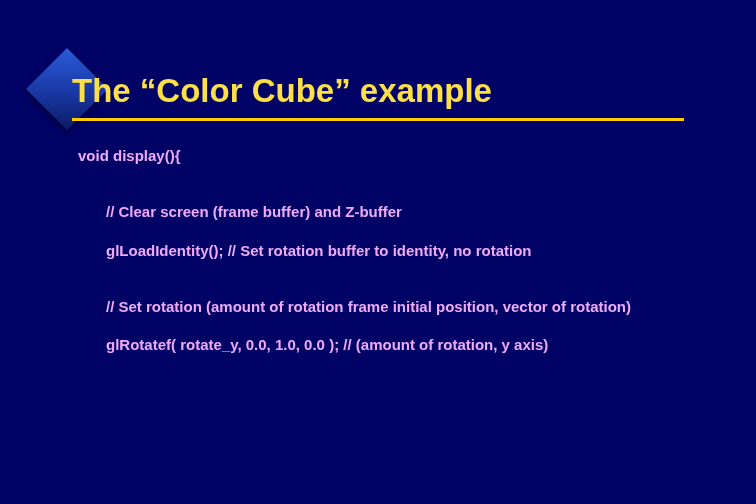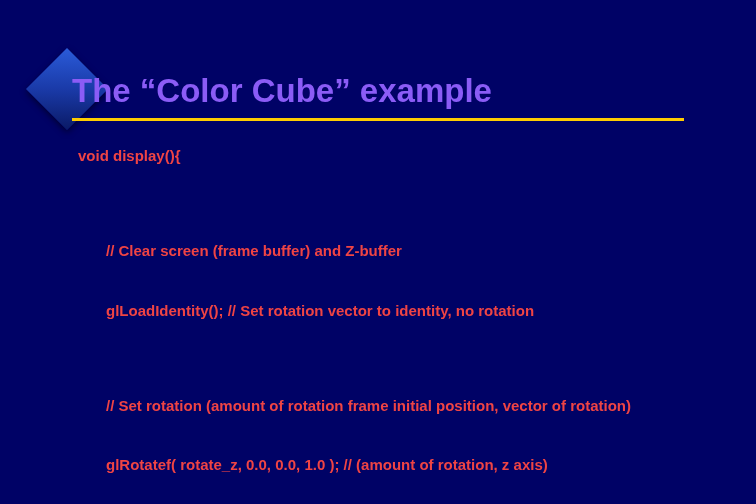--- a/index.html
+++ b/index.html
@@ -18,57 +18,57 @@
     transform: rotate(45deg);
     background: linear-gradient(135deg, #2a5bd9 0%, #1a3aa8 50%, #0a1a66 100%);
     z-index: 0;
     box-shadow: 2px 2px 6px rgba(0,0,0,0.5);
   }
   .title {
     position: absolute;
     left: 72px;
     top: 72px;
     right: 30px;
-    color: #8b5cf6;
+    color: #fde047;
     font-size: 33px;
     font-weight: bold;
     z-index: 2;
     padding-bottom: 6px;
   }
   .underline {
     position: absolute;
     left: 72px;
     top: 118px;
     width: 612px;
     height: 3px;
     background: #ffcc00;
     z-index: 2;
   }
   .content {
     position: absolute;
     left: 78px;
     top: 146px;
     right: 40px;
-    color: #ef4444;
+    color: #f0abfc;
     font-weight: bold;
     font-size: 15px;
     line-height: 1.35;
   }
   .content .line { margin-bottom: 18px; }
-  .indent { padding-left: 28px; margin-top: 39px; }
+  .indent { padding-left: 28px; }
   .spacer { height: 18px; }
 </style>
 </head>
 <body>
 
 <div class="diamond"></div>
 <div class="title">The “Color Cube” example</div>
 <div class="underline"></div>
 
 <div class="content" id="content">
     <div class="line">void display(){</div>
     <div class="spacer"></div>
     <div class="line indent">//  Clear screen (frame buffer) and Z-buffer</div>
-    <div class="line indent">glLoadIdentity(); // Set rotation vector to identity, no rotation</div>
+    <div class="line indent">glLoadIdentity(); // Set rotation buffer to identity, no rotation</div>
     <div class="spacer"></div>
     <div class="line indent">// Set rotation (amount of rotation frame initial position, vector of rotation)</div>
-    <div class="line indent">glRotatef( rotate_z, 0.0, 0.0, 1.0 ); // (amount of rotation, z axis)</div>
+    <div class="line indent">glRotatef( rotate_y, 0.0, 1.0, 0.0 ); // (amount of rotation, y axis)</div>
   </div>
 
 </body></html>

